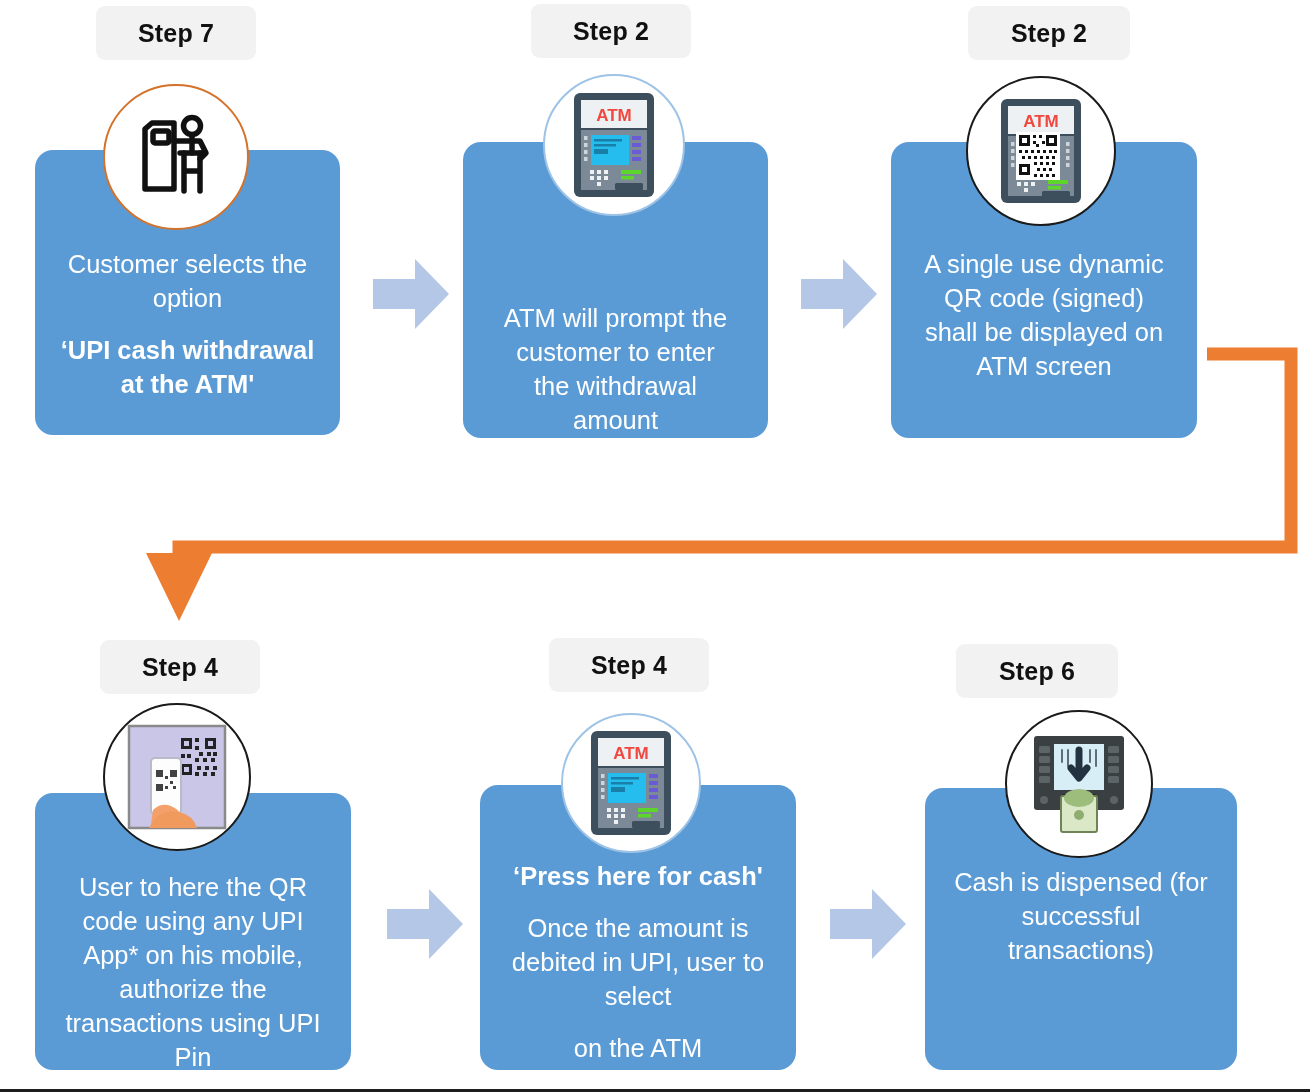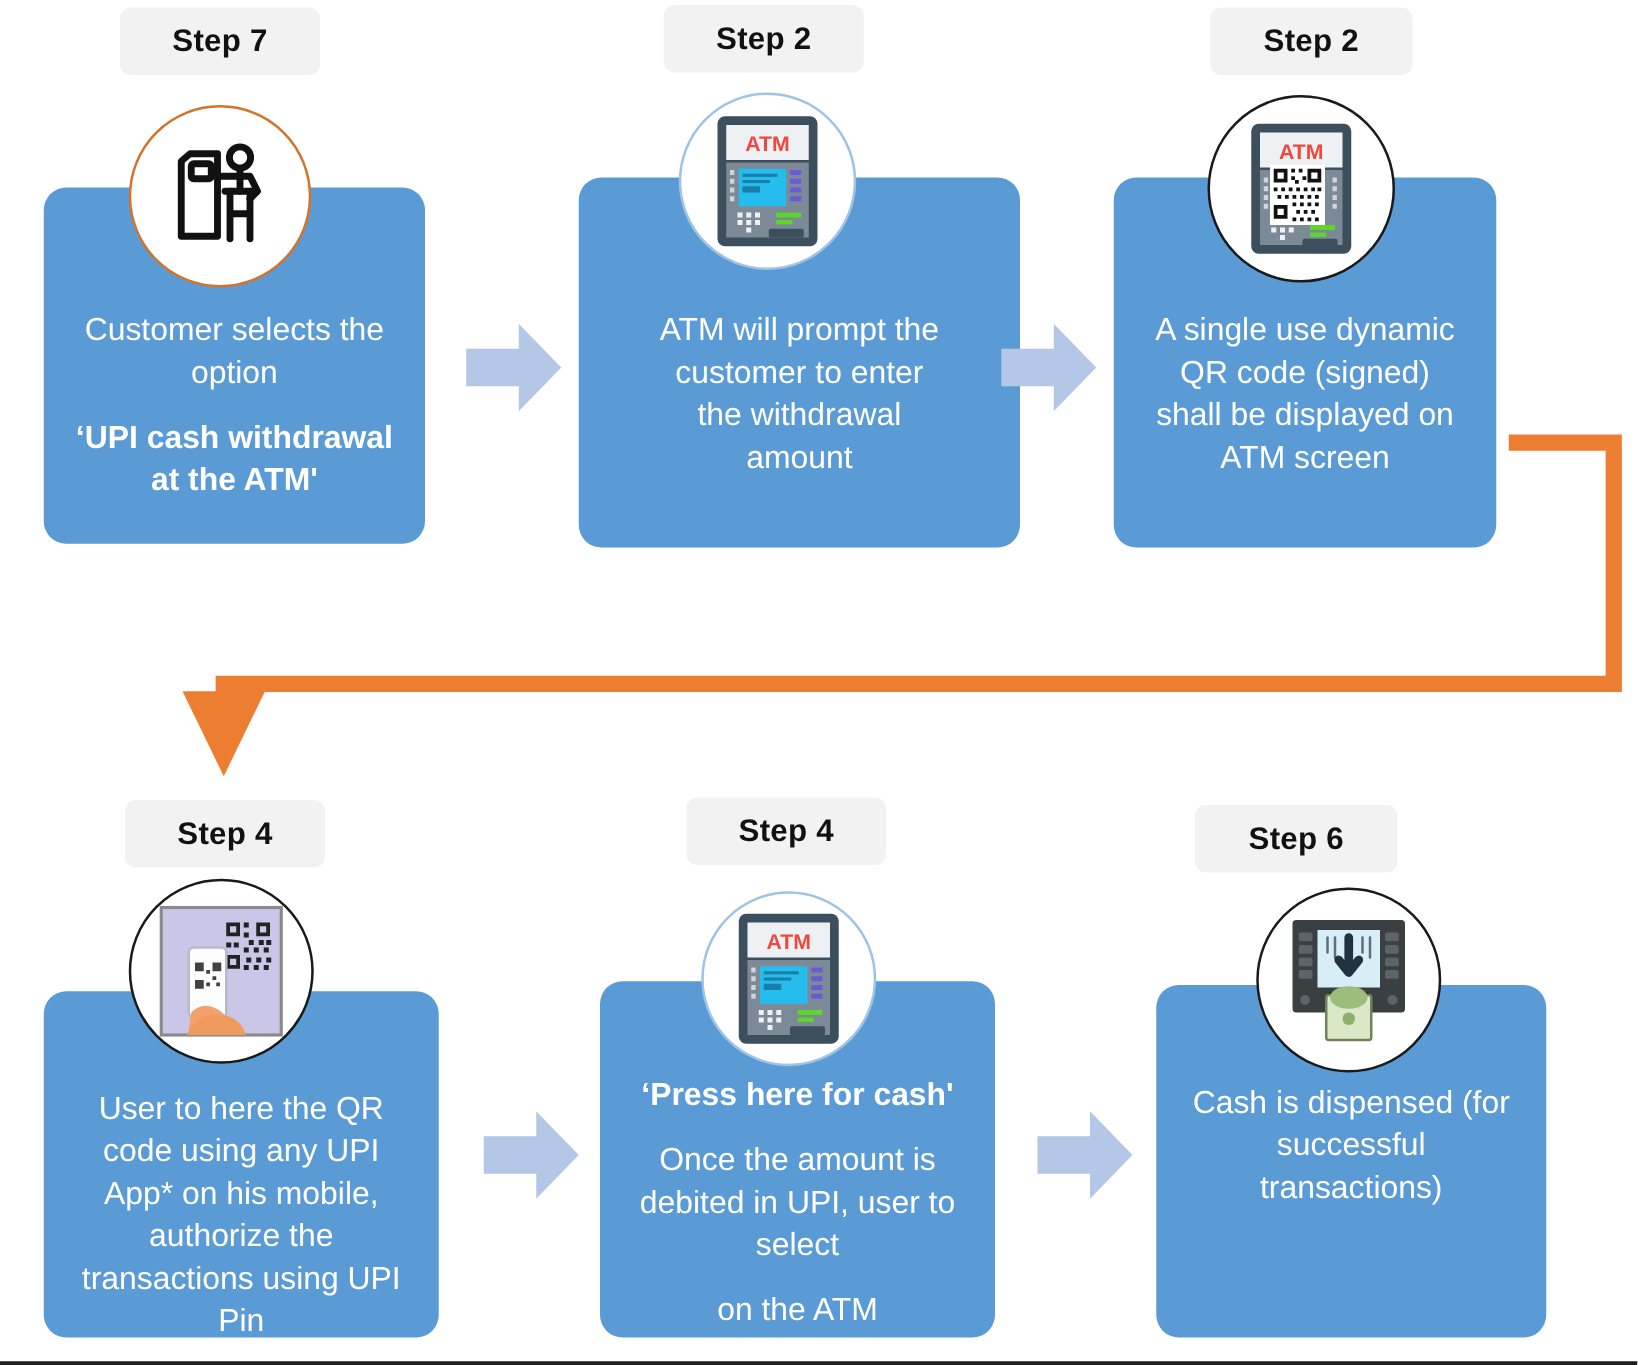--- a/index.html
+++ b/index.html
@@ -122,21 +122,21 @@
   </div>
 
   <div class="arrow-right" style="left:371px; top:255px;">
     <svg width="80" height="78" viewBox="0 0 80 78">
       <path d="M2 24 L44 24 L44 4 L78 39 L44 74 L44 54 L2 54 Z" fill="#b4c7e7"></path>
     </svg>
   </div>
 
   <div class="step-pill" style="left:531px; top:4px; width:160px;">Step 2</div>
 
-  <div class="card" style="left:463px; top:142px; width:353px; height:296px; padding-top:106px;">
+  <div class="card" style="left:463px; top:142px; width:305px; height:296px; padding-top:106px;justify-content:flex-end;">
     <div class="card-text">ATM will prompt the
 customer to enter
 the withdrawal
 amount</div>
   </div>
 
   <div class="badge blue" style="left:543px; top:74px; width:142px; height:142px;">
     <svg width="92" height="110" viewBox="0 0 92 110" aria-hidden="true">
       <rect x="6" y="3" width="80" height="104" rx="6" fill="#3d4f5c"></rect>
       <rect x="13" y="10" width="66" height="28" fill="#eef1f3"></rect>

